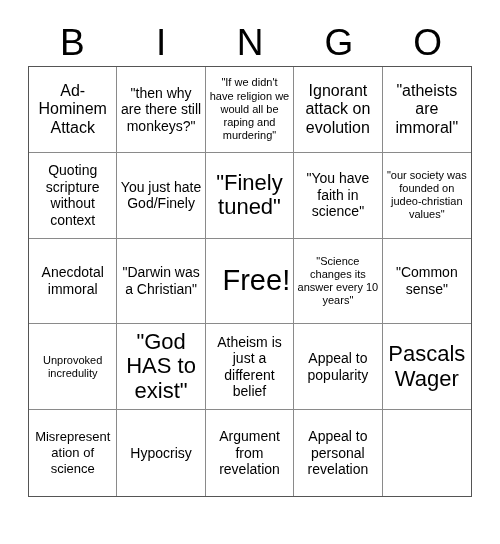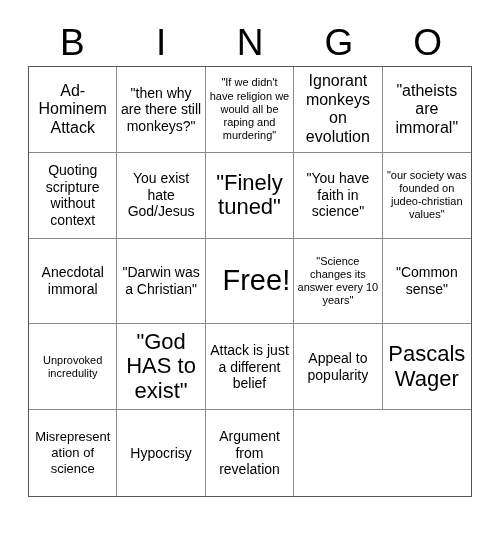--- a/index.html
+++ b/index.html
@@ -106,31 +106,31 @@
     <div class="cell sz-lg">
         <span class="txt">Ad-Hominem Attack</span>
       </div>
     <div class="cell sz-md">
         <span class="txt">"then why are there still monkeys?"</span>
       </div>
     <div class="cell sz-sm">
         <span class="txt">"If we didn't have religion we would all be raping and murdering"</span>
       </div>
     <div class="cell sz-lg">
-        <span class="txt">Ignorant monkeys on evolution</span>
+        <span class="txt">Ignorant attack on evolution</span>
       </div>
     <div class="cell sz-lg">
         <span class="txt">"atheists are immoral"</span>
       </div>
 
     <div class="cell sz-md">
         <span class="txt">Quoting scripture without context</span>
       </div>
     <div class="cell sz-md">
-        <span class="txt">You exist hate God/Jesus</span>
+        <span class="txt">You just hate God/Finely</span>
       </div>
     <div class="cell sz-xl">
         <span class="txt">"Finely tuned"</span>
       </div>
     <div class="cell sz-md">
         <span class="txt">"You have faith in science"</span>
       </div>
     <div class="cell sz-sm">
         <span class="txt">"our society was founded on judeo-christian values"</span>
       </div>
@@ -151,33 +151,36 @@
         <span class="txt">"Common sense"</span>
       </div>
 
     <div class="cell sz-sm">
         <span class="txt">Unprovoked incredulity</span>
       </div>
     <div class="cell sz-xl">
         <span class="txt">"God HAS to exist"</span>
       </div>
     <div class="cell sz-md">
-        <span class="txt">Attack is just a different belief</span>
+        <span class="txt">Atheism is just a different belief</span>
       </div>
     <div class="cell sz-md">
         <span class="txt">Appeal to popularity</span>
       </div>
     <div class="cell sz-xl">
         <span class="txt">Pascals Wager</span>
       </div>
 
     <div class="cell sz-xs">
         <span class="txt">Misrepresentation of science</span>
       </div>
     <div class="cell sz-md">
         <span class="txt">Hypocrisy</span>
       </div>
     <div class="cell sz-md">
         <span class="txt">Argument from revelation</span>
       </div>
+    <div class="cell sz-md">
+        <span class="txt">Appeal to personal revelation</span>
+      </div>
 
   </div>
 </div>
 
 </body></html>

